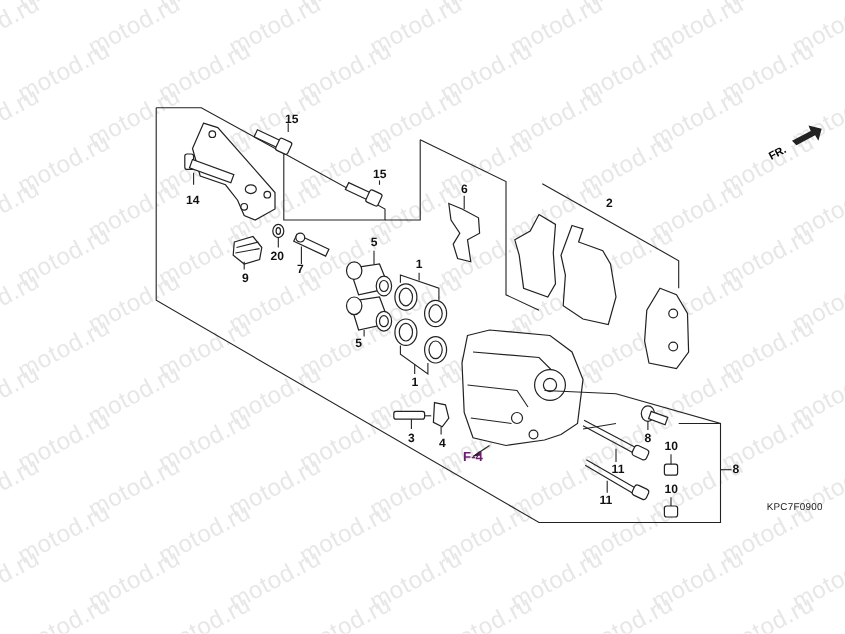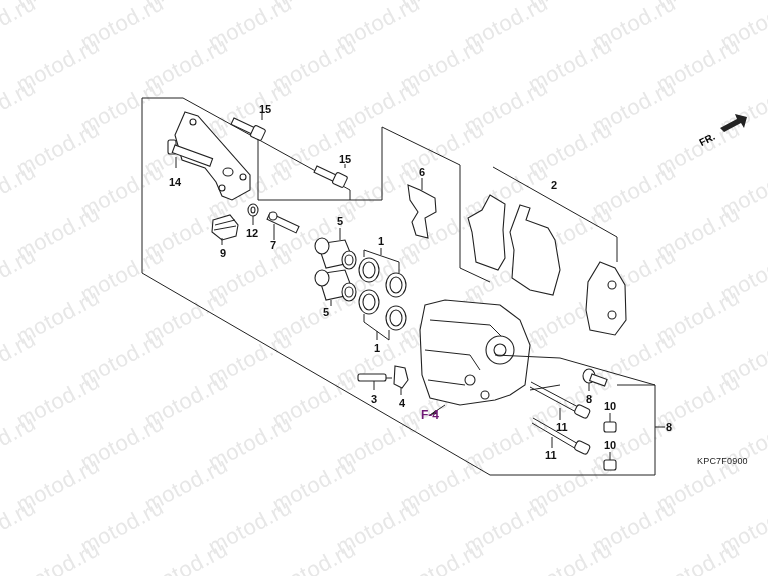--- a/index.html
+++ b/index.html
@@ -274,21 +274,21 @@
     </g>
 
     <g>
       <polygon class="dk" points="720,128 737,119 735,114 747,117 744,128 741,123 724,132"></polygon>
     </g>
   </svg>
 
   <span class="callout" style="left:259px;top:104px">15</span>
   <span class="callout" style="left:339px;top:154px">15</span>
   <span class="callout" style="left:169px;top:177px">14</span>
-  <span class="callout" style="left:246px;top:228px">12</span>
+  <span class="callout" style="left:246px;top:228px">20</span>
   <span class="callout" style="left:270px;top:240px">7</span>
   <span class="callout" style="left:220px;top:248px">9</span>
   <span class="callout" style="left:337px;top:216px">5</span>
   <span class="callout" style="left:323px;top:307px">5</span>
   <span class="callout" style="left:378px;top:236px">1</span>
   <span class="callout" style="left:374px;top:343px">1</span>
   <span class="callout" style="left:419px;top:167px">6</span>
   <span class="callout" style="left:551px;top:180px">2</span>
   <span class="callout" style="left:371px;top:394px">3</span>
   <span class="callout" style="left:399px;top:398px">4</span>

